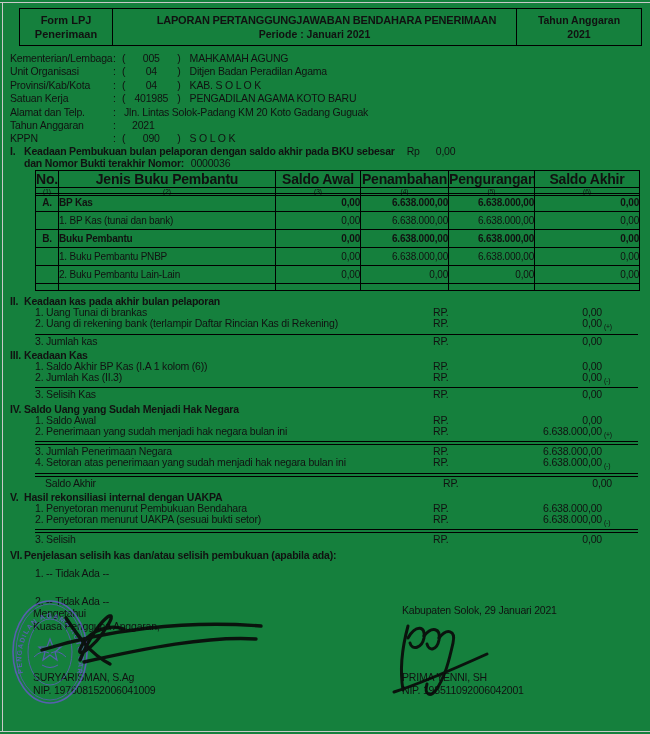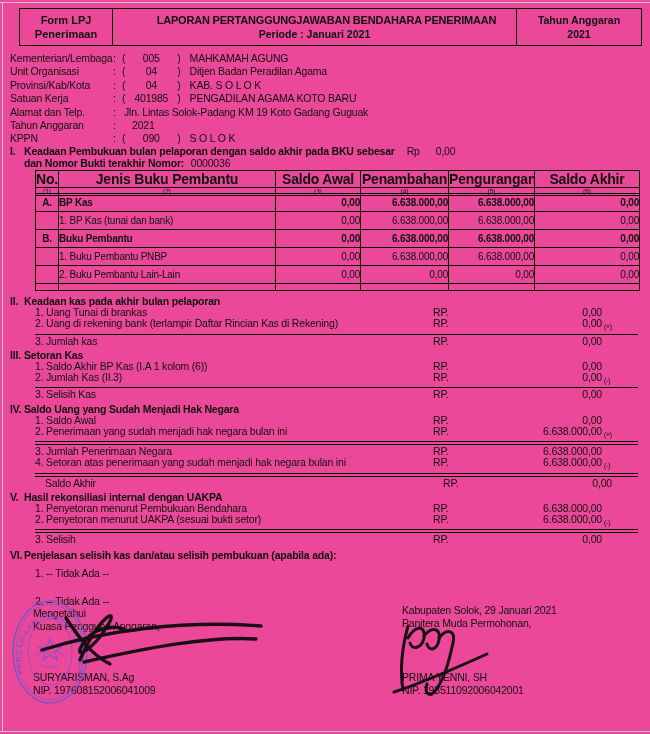--- a/index.html
+++ b/index.html
@@ -1,16 +1,16 @@
 <!DOCTYPE html>
 <html><head>
 <meta charset="utf-8">
 <style>
   html,body{margin:0;padding:0;background:#fff;}
-  .page{position:relative;width:650px;height:734px;background:#ec4899;overflow:hidden;
+  .page{position:relative;width:650px;height:734px;background:#15803d;overflow:hidden;
         font-family:"Liberation Sans",sans-serif;color:#111;text-decoration:underline;-webkit-font-smoothing:antialiased;}
   .edge{position:absolute;background:#c9c9c9;}
   .edge.top{left:0;top:2px;width:650px;height:1px;}
   .edge.left{left:2px;top:2px;width:1px;height:729px;}
   .edge.bottom{left:0;top:731px;width:650px;height:1px;}
 
   
   .hdr{position:absolute;left:19px;top:8px;width:621px;height:36px;border:1px solid #000;display:flex;}
   .hdr-c1{width:92px;border-right:1px solid #000;display:flex;flex-direction:column;justify-content:center;align-items:center;font-weight:bold;font-size:11px;line-height:14px;}
   .hdr-c2{flex:1;border-right:1px solid #000;display:flex;flex-direction:column;justify-content:center;align-items:center;font-weight:bold;}
@@ -129,21 +129,21 @@
       <span class="ilabel">Satuan Kerja</span>
       <span class="icolon">:</span>
       <span>(</span>
       <span class="icode">401985</span>
       <span>)</span>
       <span class="iname">PENGADILAN AGAMA KOTO BARU</span>
     </div>
     <div class="irow">
       <span class="ilabel">Alamat dan Telp.</span>
       <span class="icolon">:</span>
-      <span class="ivalue">Jln. Lintas Solok-Padang KM 19 Koto Gadang Guguak</span>
+      <span class="ivalue">Jln. Lintas Solok-Padang KM 20 Koto Gadang Guguak</span>
     </div>
     <div class="irow">
       <span class="ilabel">Tahun Anggaran</span>
       <span class="icolon">:</span>
       <span class="ivalue indent">2021</span>
     </div>
     <div class="irow">
       <span class="ilabel">KPPN</span>
       <span class="icolon">:</span>
       <span>(</span>
@@ -277,21 +277,21 @@
     <div class="rule"></div>
     <div class="srow">
       <span class="slabel">3. Jumlah kas</span>
       <span class="srp">RP.</span>
       <span class="samt">0,00</span>
       <span class="smark"></span>
     </div>
 
     <div class="shead">
       <span class="num">III.</span>
-      <span class="stitle">Setoran Kas</span>
+      <span class="stitle">Keadaan Kas</span>
     </div>
     <div class="srow">
       <span class="slabel">1. Saldo Akhir BP Kas (I.A 1 kolom (6))</span>
       <span class="srp">RP.</span>
       <span class="samt">0,00</span>
       <span class="smark"></span>
     </div>
     <div class="srow">
       <span class="slabel">2. Jumlah Kas (II.3)</span>
       <span class="srp">RP.</span>
@@ -378,21 +378,20 @@
   <div class="sigblock sig-left-top">
     <div>Mengetahui</div>
     <div>Kuasa Pengguna Anggaran,</div>
   </div>
   <div class="sigblock sig-left-name">
     <div>SURYARISMAN, S.Ag</div>
     <div>NIP. 197608152006041009</div>
   </div>
   <div class="sigblock sig-right-top">
     <div>Kabupaten Solok, 29 Januari 2021</div>
-    <div>Panitera Muda Permohonan,</div>
   </div>
   <div class="sigblock sig-right-name">
     <div>PRIMA YENNI, SH</div>
     <div>NIP. 198511092006042001</div>
   </div>
 
   <svg class="stampsvg" width="88" height="110" viewBox="0 0 88 110">
     <ellipse cx="44" cy="55" rx="37" ry="51" fill="none" stroke="#6a57cf" stroke-width="1.6"></ellipse>
     <ellipse cx="44" cy="55" rx="34" ry="48" fill="none" stroke="#6a57cf" stroke-width="0.8"></ellipse>
     <ellipse cx="44" cy="55" rx="22" ry="33" fill="none" stroke="#6a57cf" stroke-width="0.9"></ellipse>

